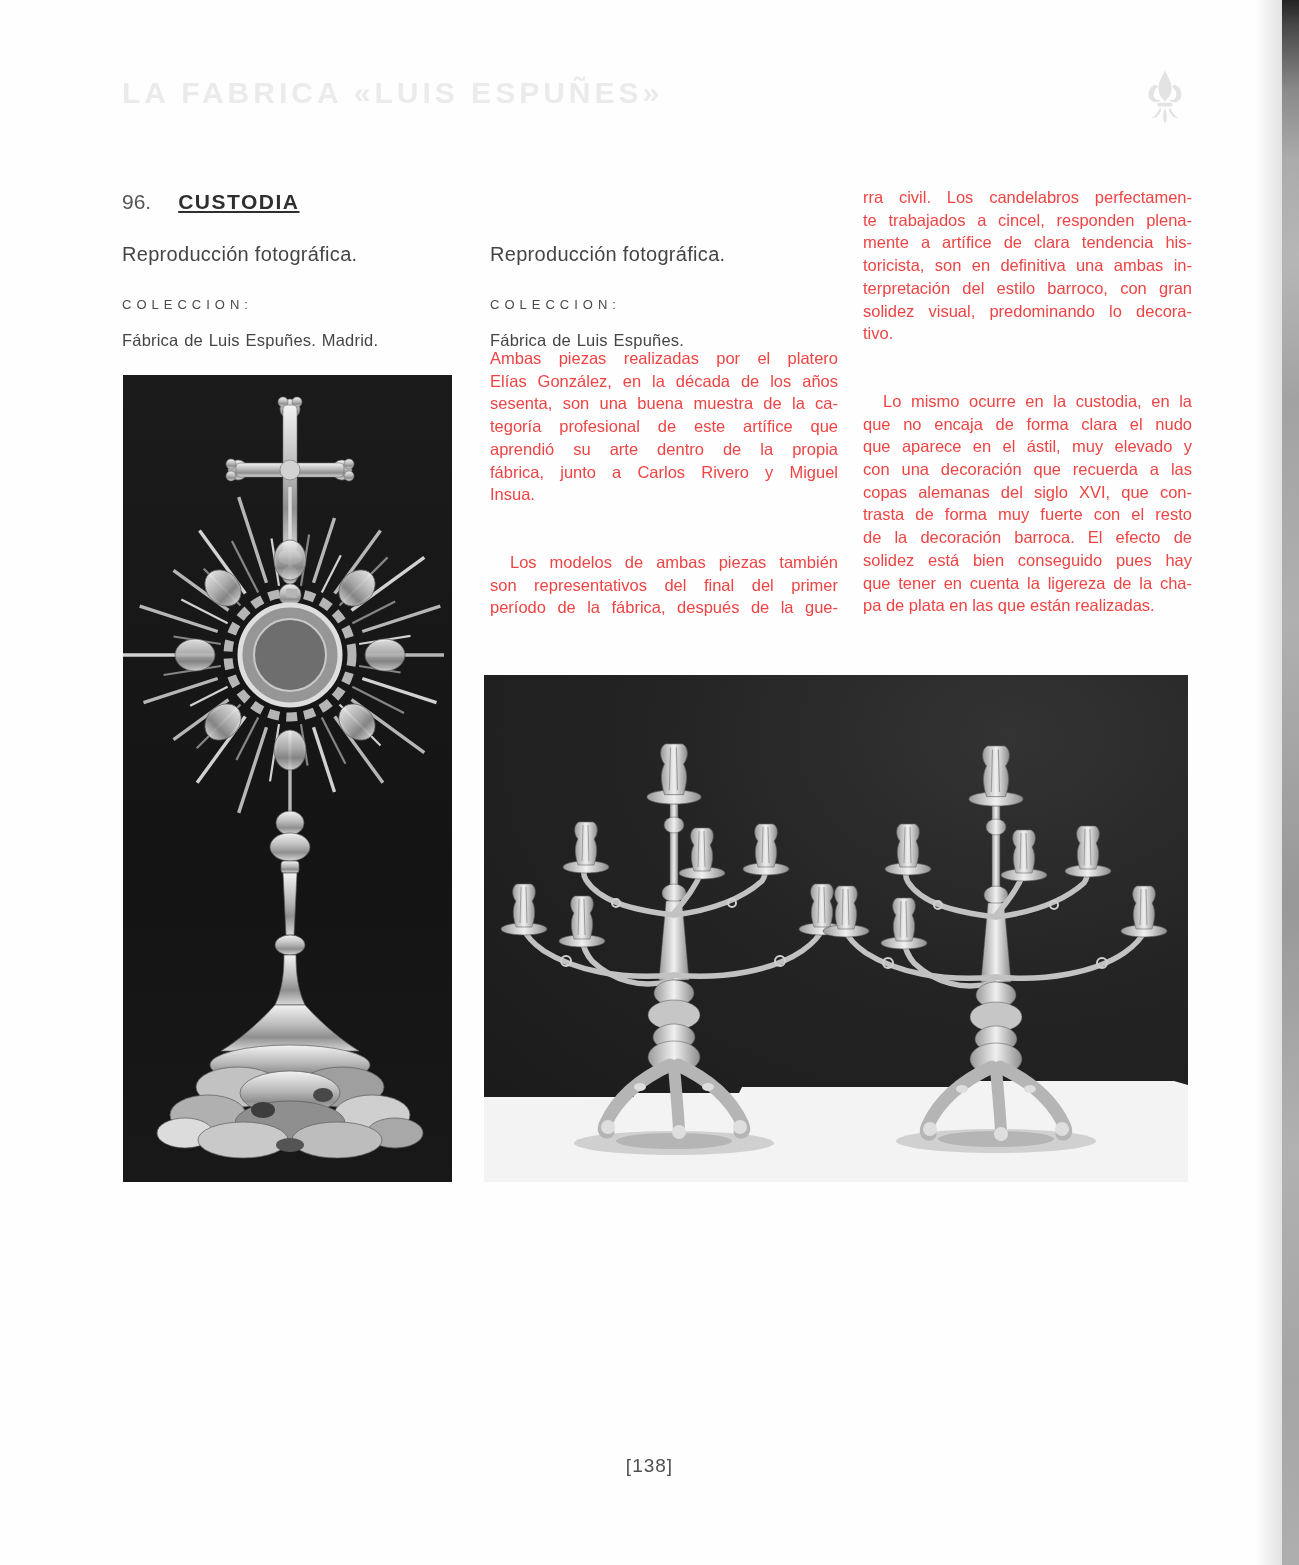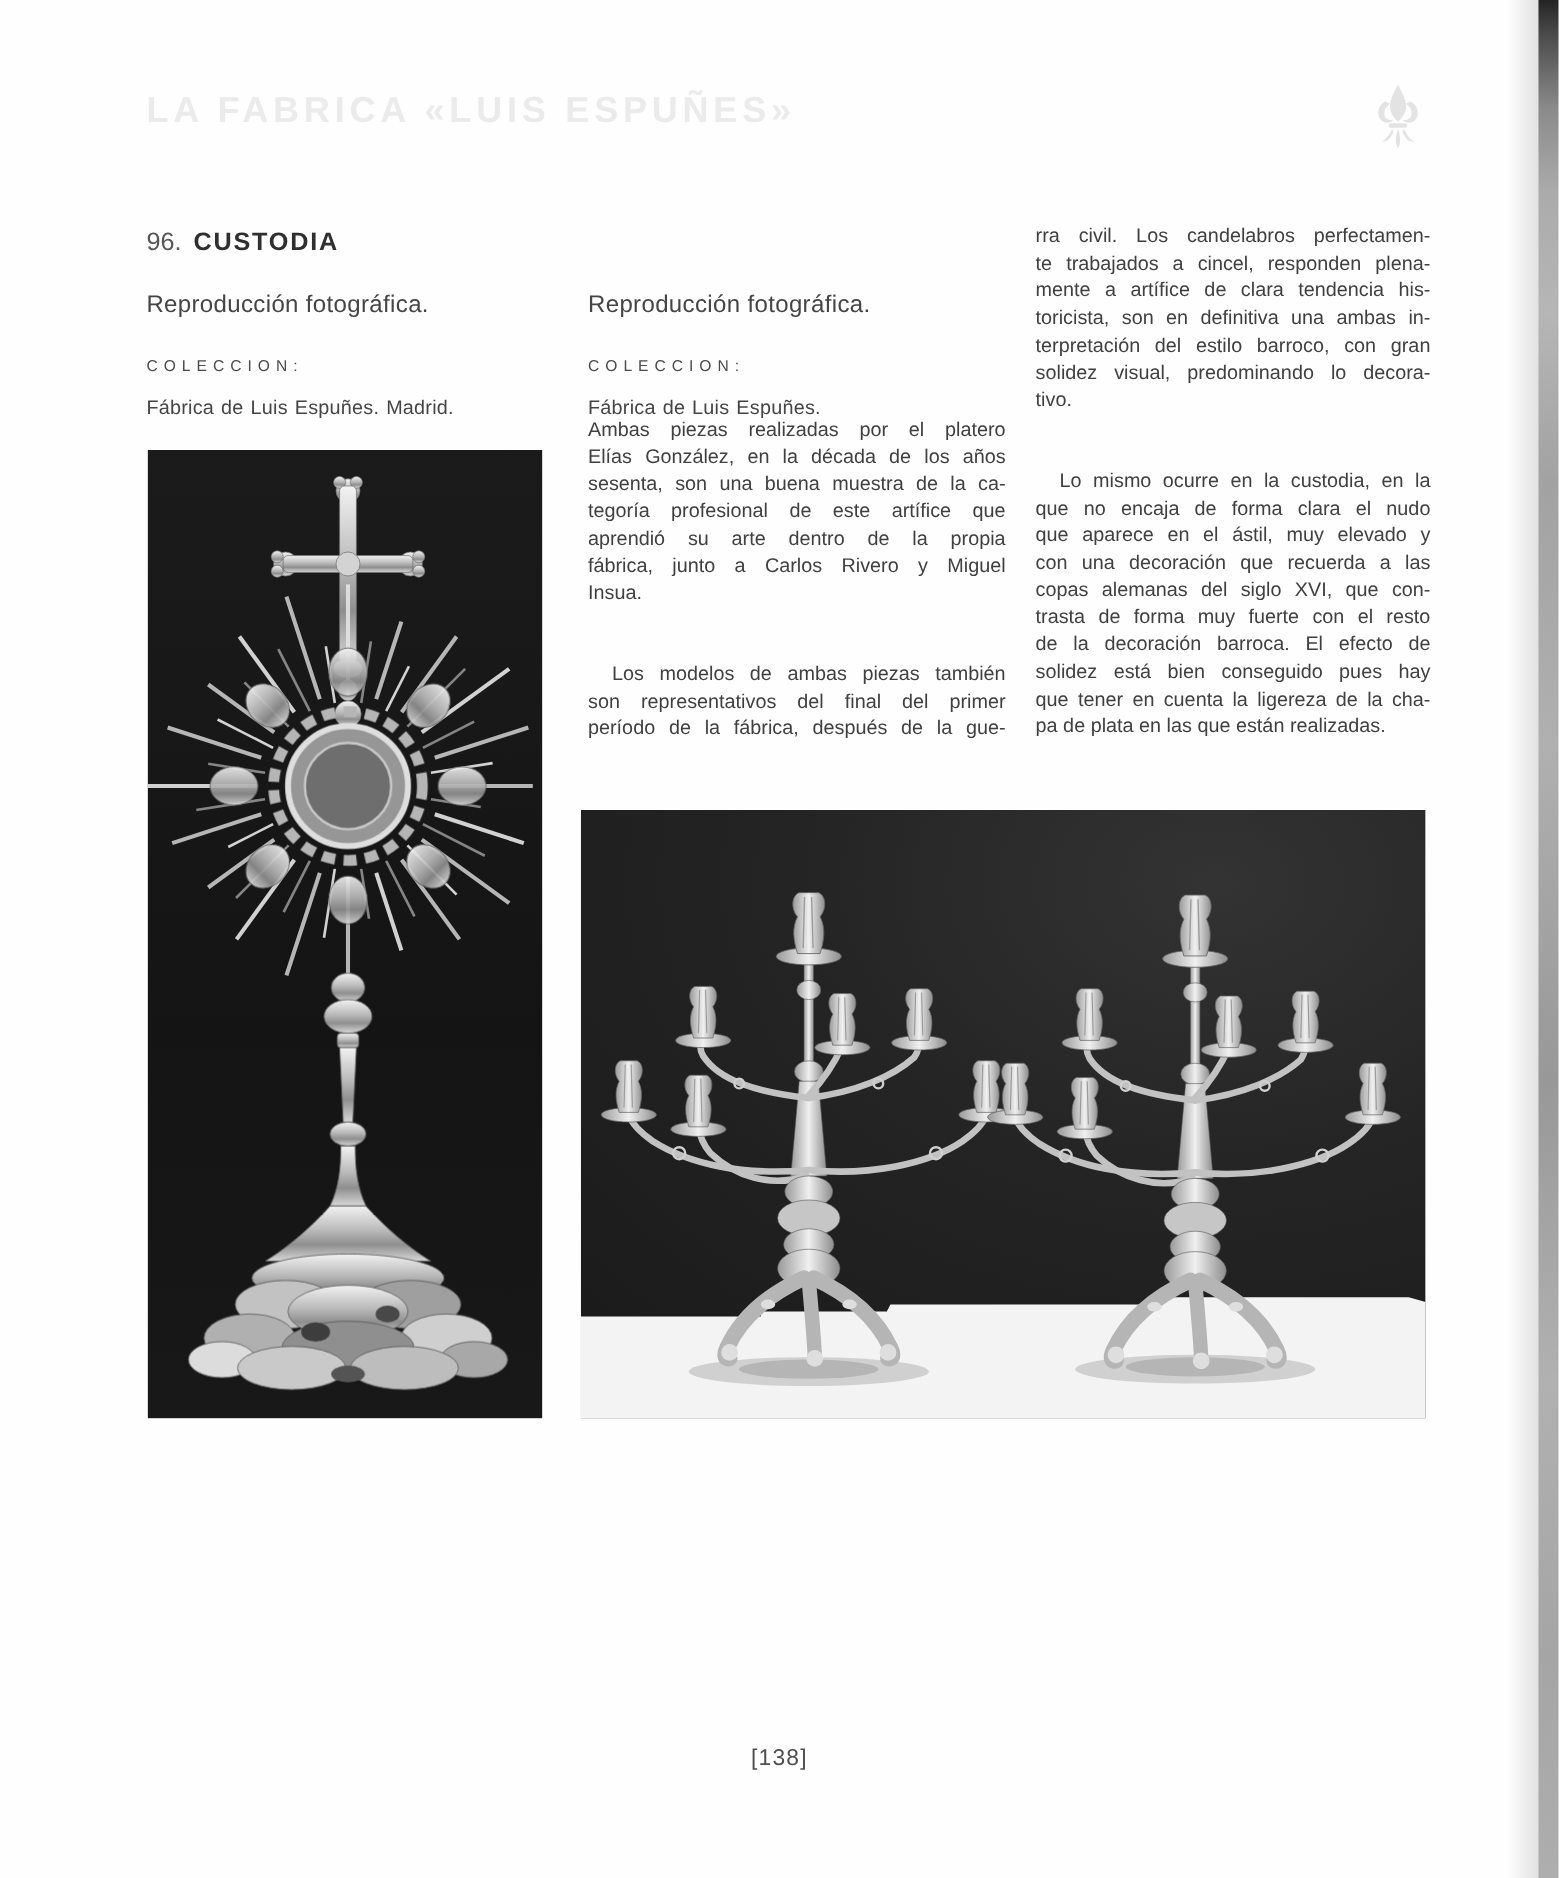--- a/index.html
+++ b/index.html
@@ -20,30 +20,30 @@
   }
   .running-head{
     position:absolute;left:122px;top:76px;margin:0;
     font-size:30px;font-weight:bold;letter-spacing:4px;color:#ebebeb;white-space:nowrap;
   }
   .fleur{position:absolute;left:1146px;top:68px;width:38px;height:58px;}
   .col{position:absolute;top:0;height:100%;}
   .c1{left:122px;width:320px;}
   .c2{left:490px;width:348px;}
   .c3{left:863px;top:186px;width:329px;height:auto;}
-  .entry-head{position:absolute;top:190px;left:0;display:flex;gap:10px;align-items:baseline;white-space:nowrap;}
+  .entry-head{position:absolute;top:190px;left:0;display:flex;gap:27px;align-items:baseline;white-space:nowrap;}
   .entry-num{font-size:21px;color:#565656;}
-  .entry-title{font-size:21px;font-weight:bold;color:#2f2f2f;letter-spacing:1.5px;}
+  .entry-title{font-size:21px;font-weight:bold;color:#2f2f2f;letter-spacing:1.5px;text-decoration:underline;}
   .medium{position:absolute;top:243px;left:0;font-size:20px;color:#454545;letter-spacing:.3px;}
   .coll-label{position:absolute;top:297px;left:0;font-size:13px;letter-spacing:5px;color:#4a4a4a;}
   .coll-value{position:absolute;top:331px;left:0;font-size:16.5px;color:#454545;letter-spacing:.2px;word-spacing:1px;}
   .bodytext{position:absolute;top:347px;left:0;width:100%;}
   .c3 .bodytext{position:static;width:329px;}
   .bline{
-    font-size:16.5px;line-height:22.7px;color:#404040;
+    font-size:16.5px;line-height:22.7px;color:#ef4444;
     text-align:justify;text-align-last:justify;
   }
   .bline.nj{text-align-last:left;}
   .bline.ind{text-indent:20px;margin-top:45px;}
   .photo{position:absolute;display:block;}
   .photo1{left:123px;top:375px;width:329px;height:807px;}
   .photo2{left:484px;top:675px;width:704px;height:507px;}
   .page-number{
     position:absolute;left:0;right:0;top:1455px;text-align:center;
     font-size:19px;color:#4f4f4f;letter-spacing:1px;

